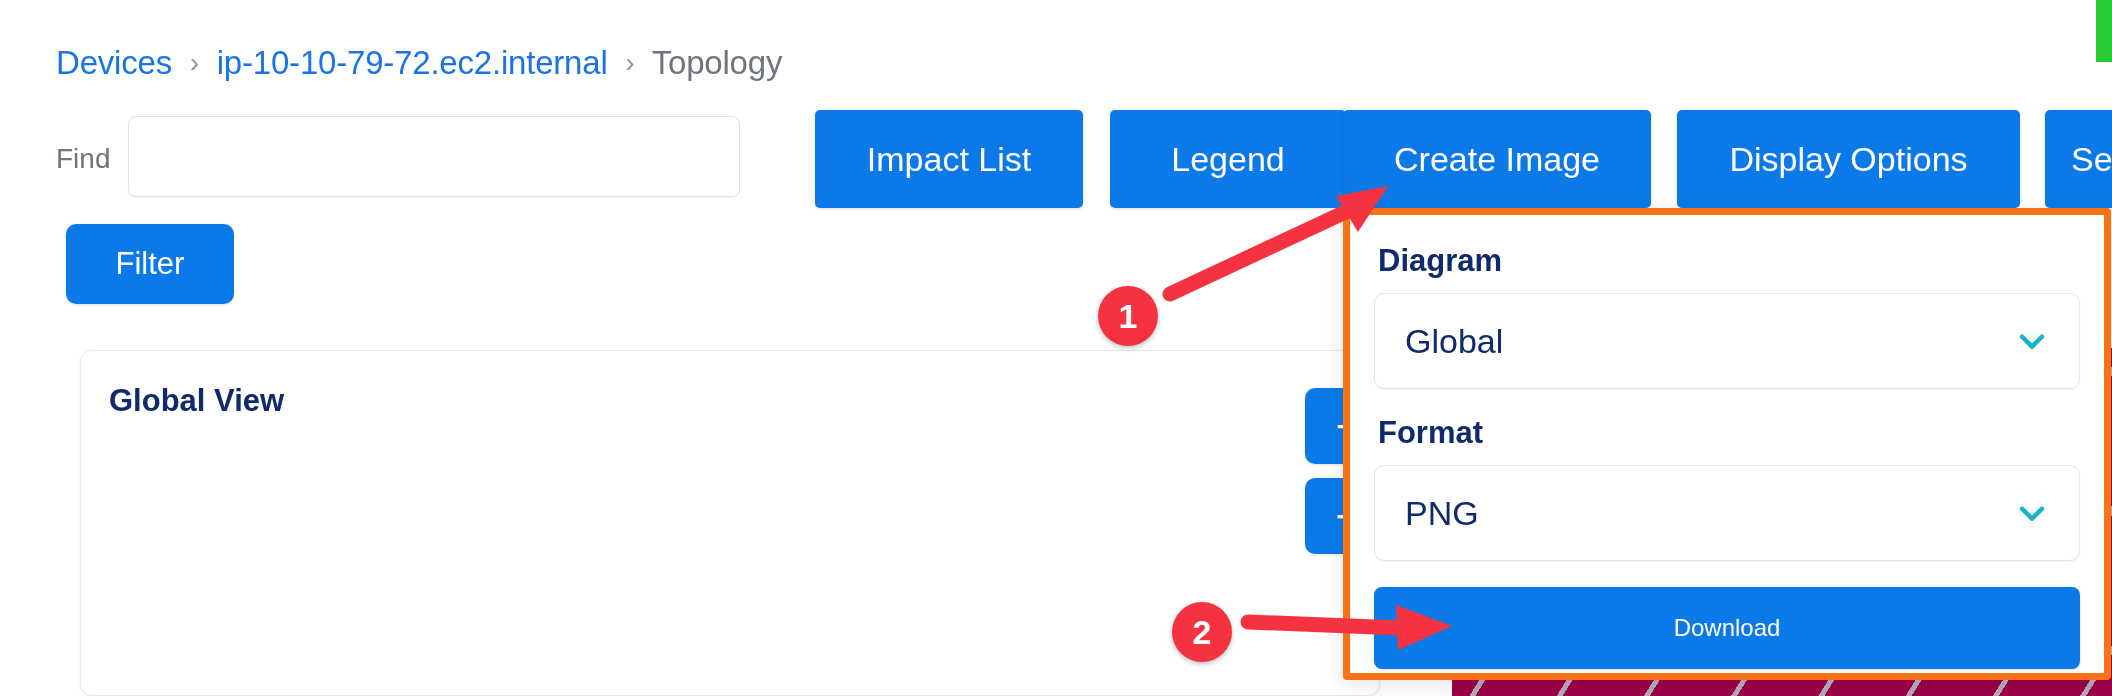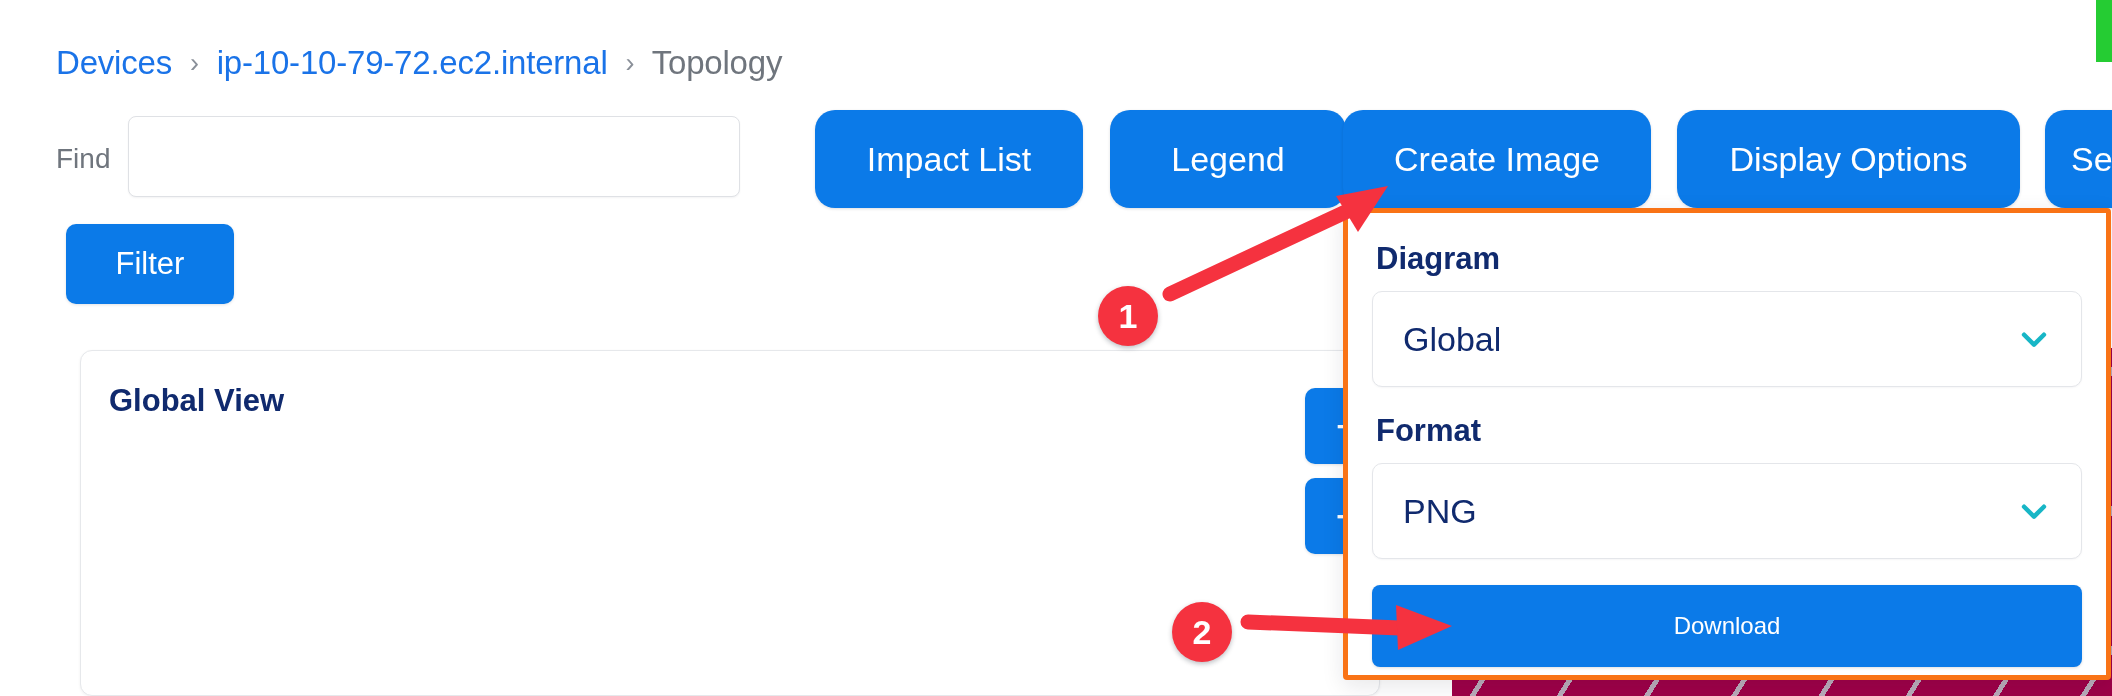--- a/index.html
+++ b/index.html
@@ -46,21 +46,21 @@
     border:none; border-radius:10px;
     background: var(--blue, #0b7ae8); color:#fff;
     font-size:31px; font-family:"Liberation Sans", sans-serif;
     cursor:pointer;
     box-shadow:0 1px 3px rgba(16,24,40,.12);
   }
 
   
   .tbtn{
     position:absolute; top:110px; height:98px;
-    border:none; border-radius:20px;
+    border:none; border-radius:5px;
     background: var(--blue, #0b7ae8); color:#fff;
     font-size:34px; font-family:"Liberation Sans", sans-serif;
     cursor:pointer; white-space:nowrap;
     box-shadow:0 1px 3px rgba(16,24,40,.14);
     display:flex; align-items:center; justify-content:center;
   }
   #tb-impact   { left:815px;  width:268px; }
   #tb-legend   { left:1110px; width:236px; }
   #tb-create   { left:1343px; width:308px; }
   #tb-display  { left:1677px; width:343px; }
@@ -101,21 +101,21 @@
         rgba(190,200,205,.85) 22px, rgba(190,200,205,.85) 27px,
         rgba(255,255,255,0) 27px, rgba(255,255,255,0) 74px
       ),
       var(--maroon, #9e0048);
   }
 
   
   .popover{
     position:absolute; left:1343px; top:208px;
     width:768px; height:472px;
-    background:#fff; border:5px solid #f97316; border-radius:4px;
+    background:#fff; border:7px solid #f97316; border-radius:4px;
     box-shadow:0 6px 22px rgba(16,24,40,.10);
     padding:28px 24px 0 24px;
   }
   .pop-label{
     font-size:31px; font-weight:bold; color:#102a6e;
     margin-bottom:14px; margin-left:4px;
   }
   .select-wrap{
     position:relative; height:96px; margin-bottom:26px;
     border:1px solid #e4e6ea; border-radius:10px; background:#fff;

